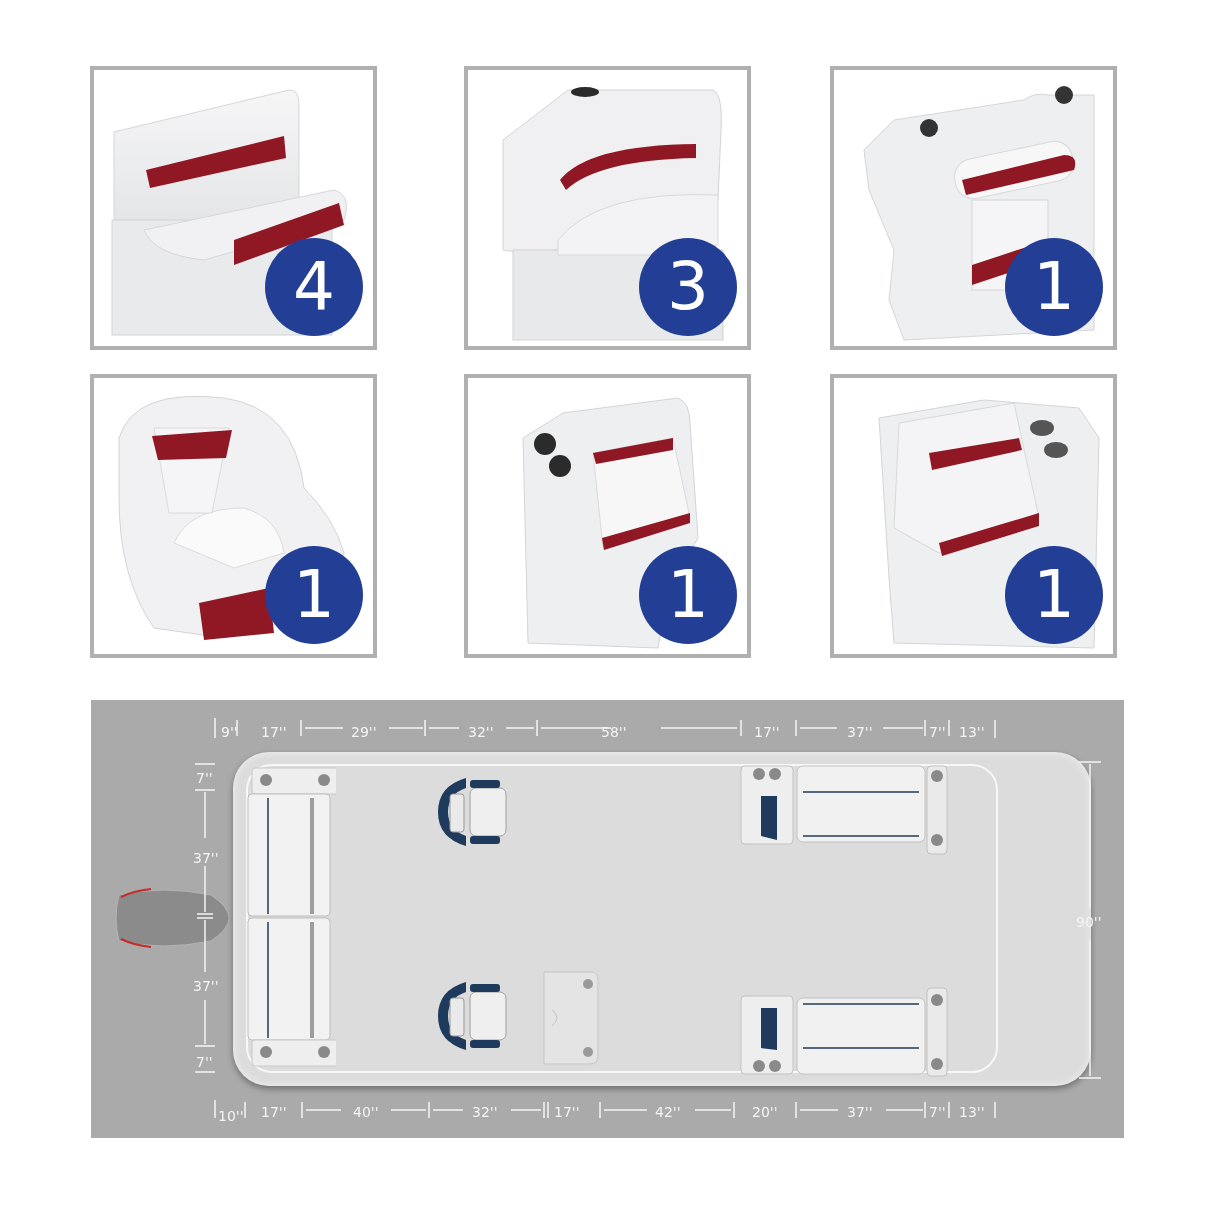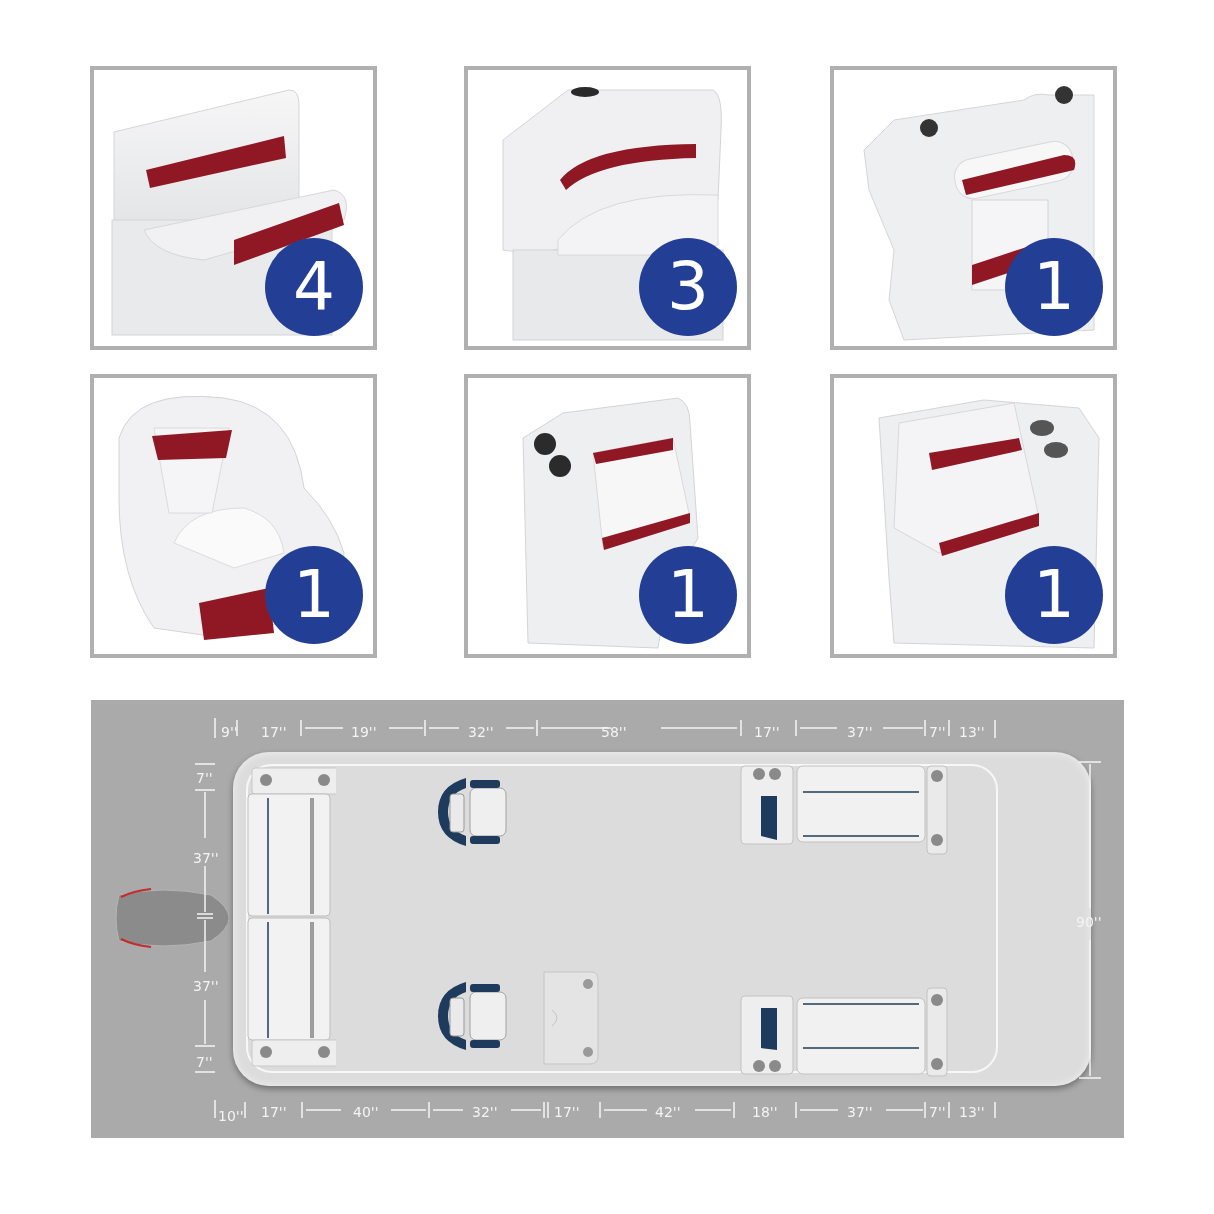--- a/index.html
+++ b/index.html
@@ -188,21 +188,21 @@
       <line x1="705" y1="4" x2="705" y2="20"></line>
         <line x1="709" y1="12" x2="746" y2="12"></line>
       <line x1="792" y1="12" x2="832" y2="12"></line>
         <line x1="834" y1="4" x2="834" y2="20"></line>
         <line x1="858" y1="4" x2="858" y2="20"></line>
         <line x1="904" y1="4" x2="904" y2="22"></line>
     </g>
   </svg>
   <div class="dim" style="left:130px; top:24px;">9''</div>
   <div class="dim" style="left:170px; top:24px;">17''</div>
-  <div class="dim" style="left:260px; top:24px;">19''</div>
+  <div class="dim" style="left:260px; top:24px;">29''</div>
   <div class="dim" style="left:377px; top:24px;">32''</div>
   <div class="dim" style="left:510px; top:24px;">58''</div>
   <div class="dim" style="left:663px; top:24px;">17''</div>
   <div class="dim" style="left:756px; top:24px;">37''</div>
   <div class="dim" style="left:838px; top:24px;">7''</div>
   <div class="dim" style="left:868px; top:24px;">13''</div>
 
   <svg style="position:absolute; left:0; top:398px;" width="1033" height="24">
     <g stroke="#f4f4f4" stroke-width="1.5">
       <line x1="124" y1="2" x2="124" y2="20"></line>
@@ -226,21 +226,21 @@
         <line x1="858" y1="4" x2="858" y2="20"></line>
         <line x1="904" y1="4" x2="904" y2="20"></line>
     </g>
   </svg>
   <div class="dim" style="left:127px; top:408px;">10''</div>
   <div class="dim" style="left:170px; top:404px;">17''</div>
   <div class="dim" style="left:262px; top:404px;">40''</div>
   <div class="dim" style="left:381px; top:404px;">32''</div>
   <div class="dim" style="left:463px; top:404px;">17''</div>
   <div class="dim" style="left:564px; top:404px;">42''</div>
-  <div class="dim" style="left:661px; top:404px;">18''</div>
+  <div class="dim" style="left:661px; top:404px;">20''</div>
   <div class="dim" style="left:756px; top:404px;">37''</div>
   <div class="dim" style="left:838px; top:404px;">7''</div>
   <div class="dim" style="left:868px; top:404px;">13''</div>
 
   <svg style="position:absolute; left:100px; top:62px;" width="30" height="320">
     <g stroke="#f4f4f4" stroke-width="1.5">
       <line x1="4" y1="2" x2="24" y2="2"></line>
         <line x1="4" y1="28" x2="24" y2="28"></line>
       <line x1="14" y1="30" x2="14" y2="76"></line>
         <line x1="14" y1="104" x2="14" y2="150"></line>

